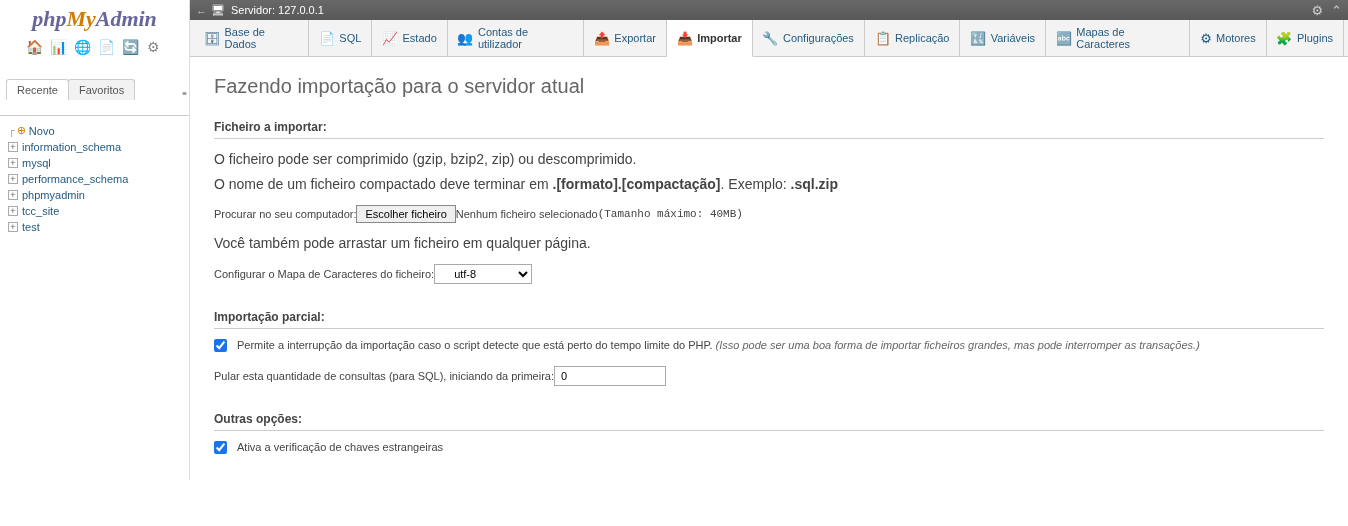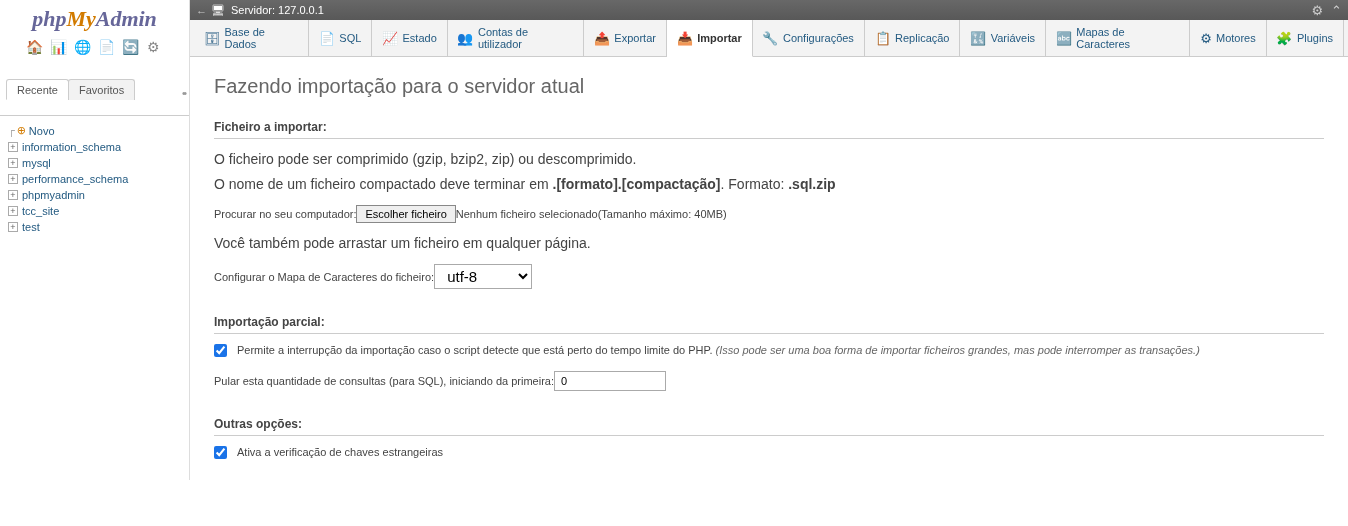--- a/index.html
+++ b/index.html
@@ -57,23 +57,23 @@
   .section { margin-bottom: 26px; }
   .section h3 { font-size: 12px; font-weight: bold; color: #444; border-bottom: 1px solid #ccc; padding-bottom: 4px; margin-bottom: 10px; }
   .section p { font-size: 14px; color: #444; margin-bottom: 4px; line-height: 1.5; }
   .section .bold { font-weight: bold; }
   .section .italic { font-style: italic; color: #666; }
   
   .row { display: flex; align-items: center; margin-bottom: 10px; font-size: 11px; }
   .row label { color: #444; }
   .file-btn { font-size: 11px; padding: 2px 8px; border: 1px solid #888; background: #efefef; cursor: pointer; }
   .file-status { color: #444; }
-  .file-max { color: #444; }
-  
-  select { font-size: 15px; padding: 2px 8px; border: 1px solid #aaa; background: #fff; }
+  .file-max { color: #444; font-family: Liberation Mono, monospace; }
+  
+  select { font-size: 11px; padding: 2px 15px; border: 1px solid #aaa; background: #fff; }
   select.charset { width: 98px; }
   select.format { width: 158px; }
   input[type="text"] { font-size: 11px; padding: 3px 6px; border: 1px solid #aaa; width: 112px; }
   input[type="checkbox"] { accent-color: #1a73e8; width: 13px; height: 13px; }
   
   .chk-row { display: flex; align-items: flex-start; gap: 10px; margin-bottom: 14px; font-size: 11px; }
   .chk-row .chk-text { flex: 1; }
 </style>
 </head>
 <body>
@@ -197,21 +197,21 @@
         </div>
     </div>
 
     <div class="content">
       <h2>Fazendo importação para o servidor atual</h2>
 
       <div class="section">
         <h3>Ficheiro a importar:</h3>
         <p>O ficheiro pode ser comprimido (gzip, bzip2, zip) ou descomprimido.</p>
         <p>
-          <span>O nome de um ficheiro compactado deve terminar em </span><span class="bold">.[formato].[compactação]</span><span>. Formato: </span><span class="bold">.sql.zip</span>
+          <span>O nome de um ficheiro compactado deve terminar em </span><span class="bold">.[formato].[compactação]</span><span>. Exemplo: </span><span class="bold">.sql.zip</span>
         </p>
         <div class="row" style="margin-top:10px;">
           <label>Procurar no seu computador:</label>
           <button class="file-btn">Escolher ficheiro</button>
           <span class="file-status">Nenhum ficheiro selecionado</span>
           <span class="file-max">(Tamanho máximo: 40MB)</span>
         </div>
         <p>Você também pode arrastar um ficheiro em qualquer página.</p>
         <div class="row" style="margin-top:10px;">
           <label>Configurar o Mapa de Caracteres do ficheiro:</label>

